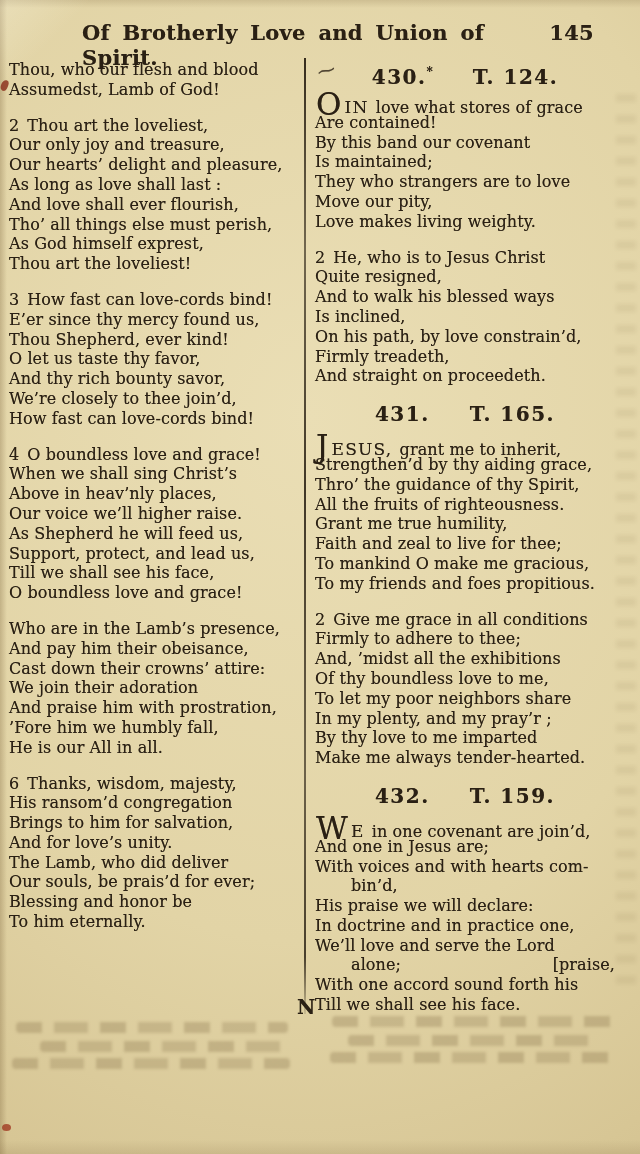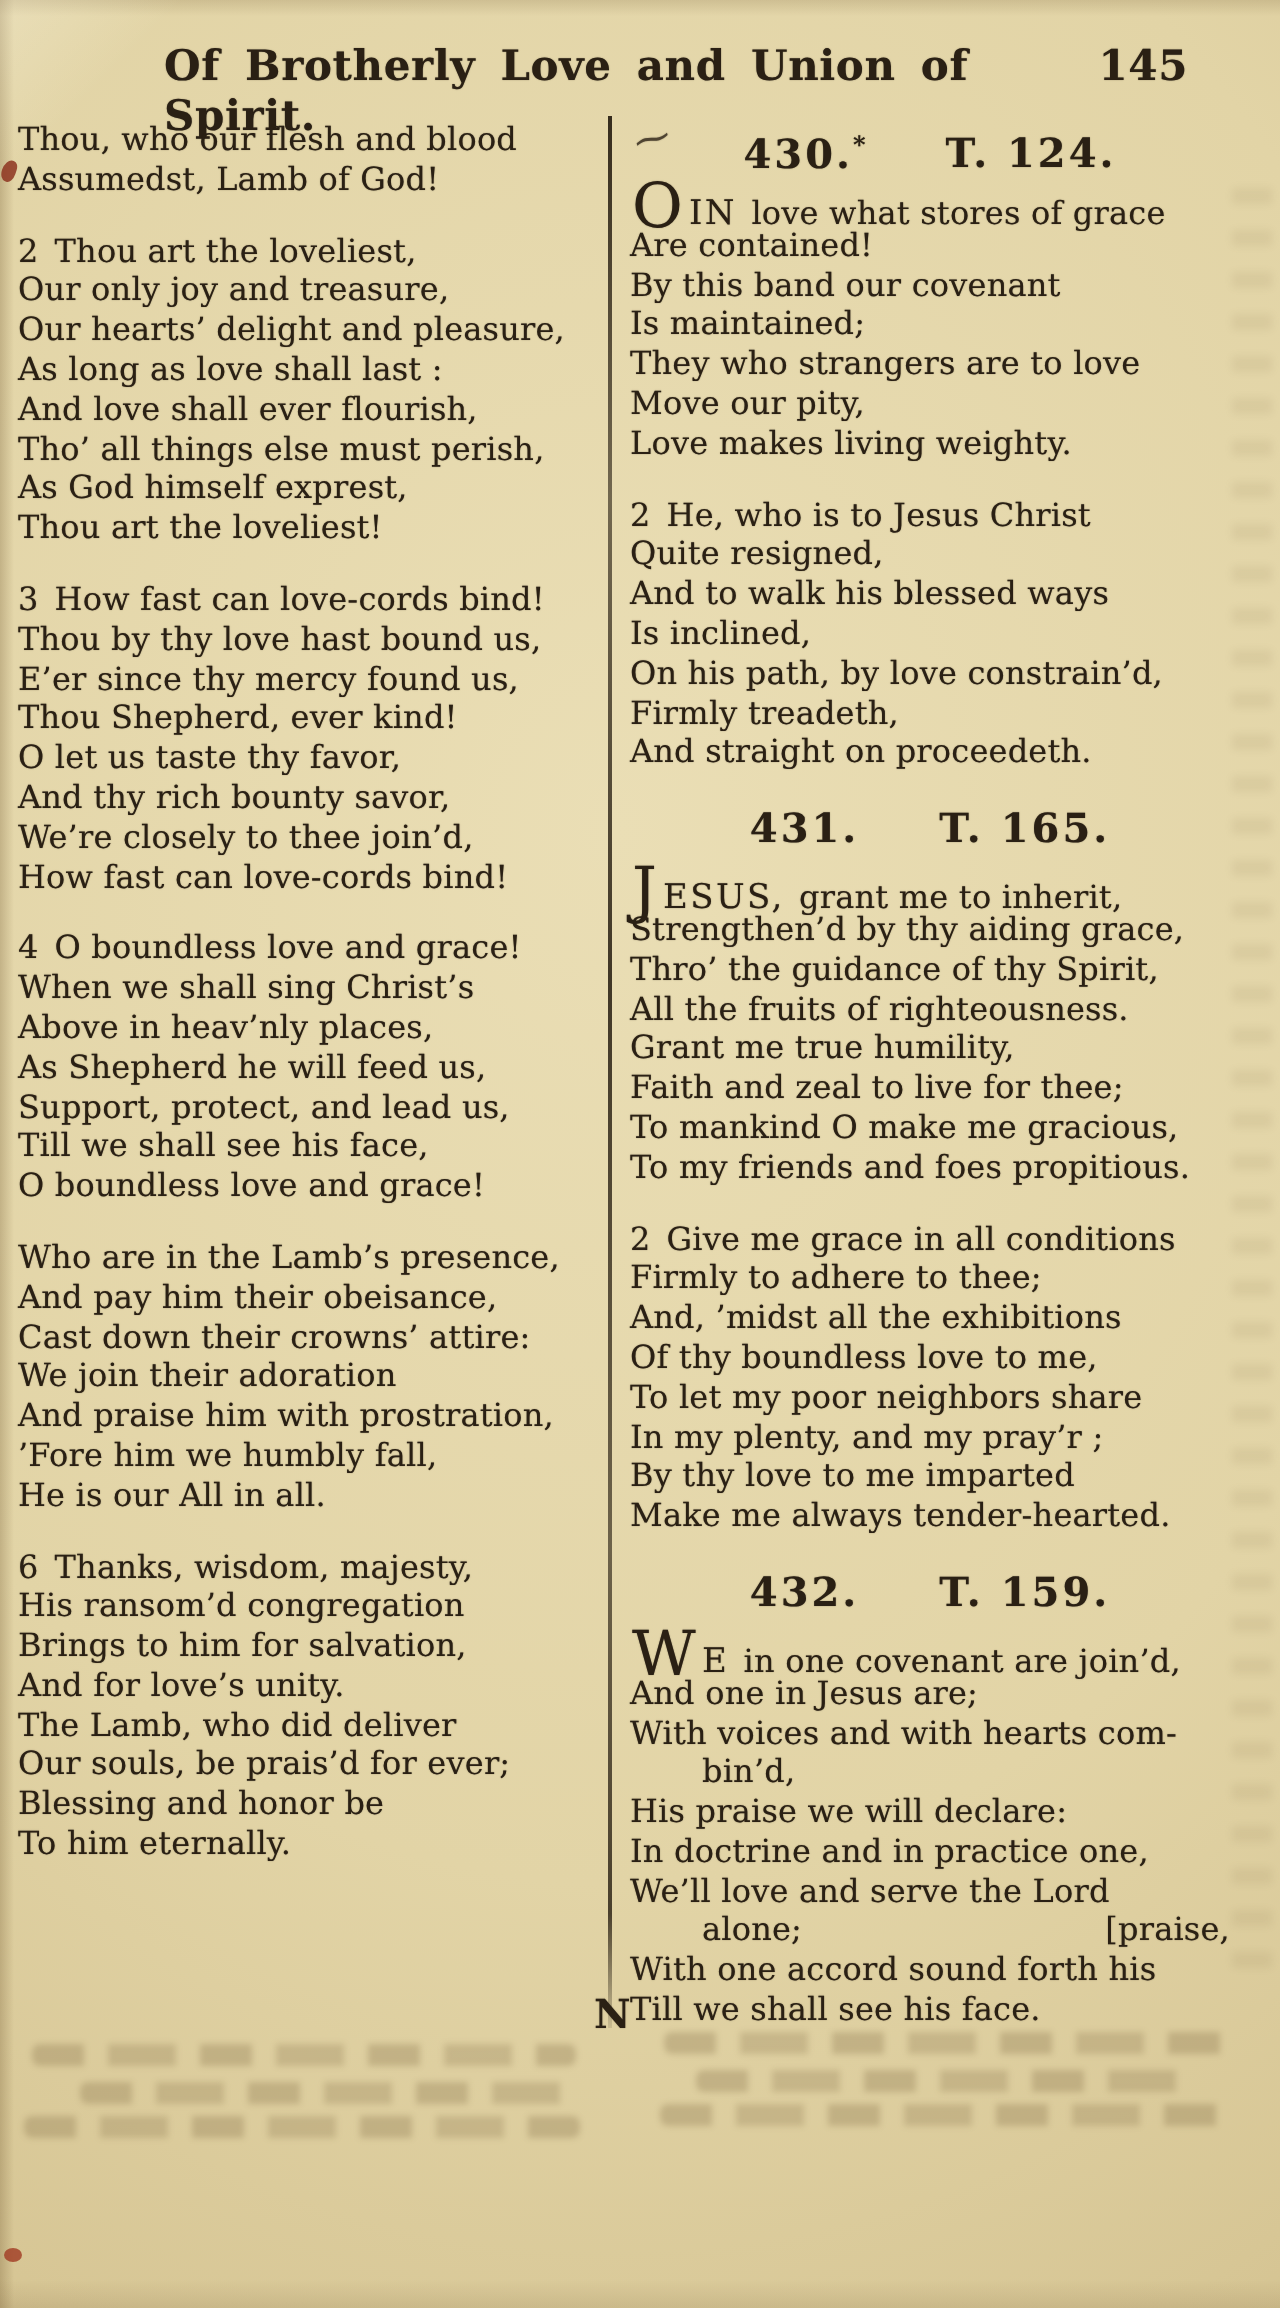--- a/index.html
+++ b/index.html
@@ -84,32 +84,32 @@
         <div class="line"><span class="line-text">Our only joy and treasure,</span></div>
         <div class="line"><span class="line-text">Our hearts’ delight and pleasure,</span></div>
         <div class="line"><span class="line-text">As long as love shall last :</span></div>
         <div class="line"><span class="line-text">And love shall ever flourish,</span></div>
         <div class="line"><span class="line-text">Tho’ all things else must perish,</span></div>
         <div class="line"><span class="line-text">As God himself exprest,</span></div>
         <div class="line"><span class="line-text">Thou art the loveliest!</span></div>
       </div>
       <div class="stanza">
         <div class="line"><span class="line-text"><span class="vnum">3</span>How fast can love-cords bind!</span></div>
-        <div class="line"><span class="line-text">Thou by thy love hast bound us,</span></div>
         <div class="line"><span class="line-text">E’er since thy mercy found us,</span></div>
         <div class="line"><span class="line-text">Thou Shepherd, ever kind!</span></div>
         <div class="line"><span class="line-text">O let us taste thy favor,</span></div>
         <div class="line"><span class="line-text">And thy rich bounty savor,</span></div>
         <div class="line"><span class="line-text">We’re closely to thee join’d,</span></div>
         <div class="line"><span class="line-text">How fast can love-cords bind!</span></div>
       </div>
       <div class="stanza">
         <div class="line"><span class="line-text"><span class="vnum">4</span>O boundless love and grace!</span></div>
         <div class="line"><span class="line-text">When we shall sing Christ’s</span></div>
         <div class="line"><span class="line-text">Above in heav’nly places,</span></div>
+        <div class="line"><span class="line-text">Our voice we’ll higher raise.</span></div>
         <div class="line"><span class="line-text">As Shepherd he will feed us,</span></div>
         <div class="line"><span class="line-text">Support, protect, and lead us,</span></div>
         <div class="line"><span class="line-text">Till we shall see his face,</span></div>
         <div class="line"><span class="line-text">O boundless love and grace!</span></div>
       </div>
       <div class="stanza">
         <div class="line"><span class="line-text">Who are in the Lamb’s presence,</span></div>
         <div class="line"><span class="line-text">And pay him their obeisance,</span></div>
         <div class="line"><span class="line-text">Cast down their crowns’ attire:</span></div>
         <div class="line"><span class="line-text">We join their adoration</span></div>

